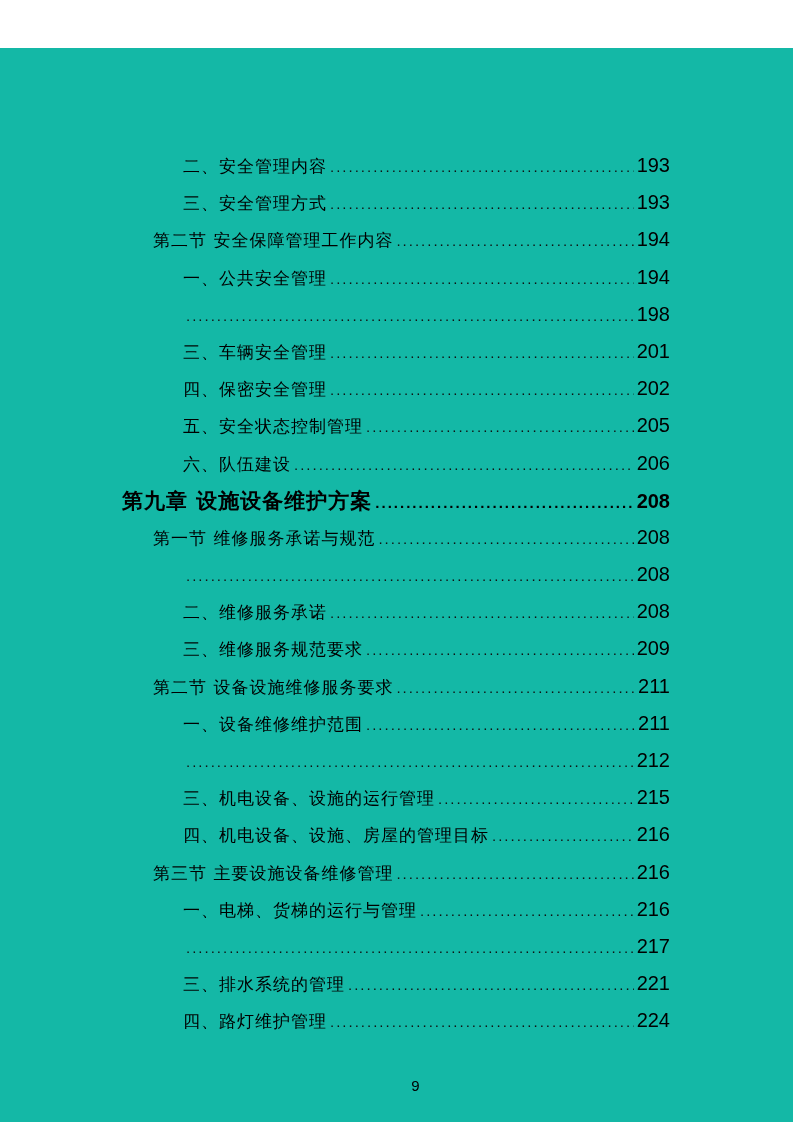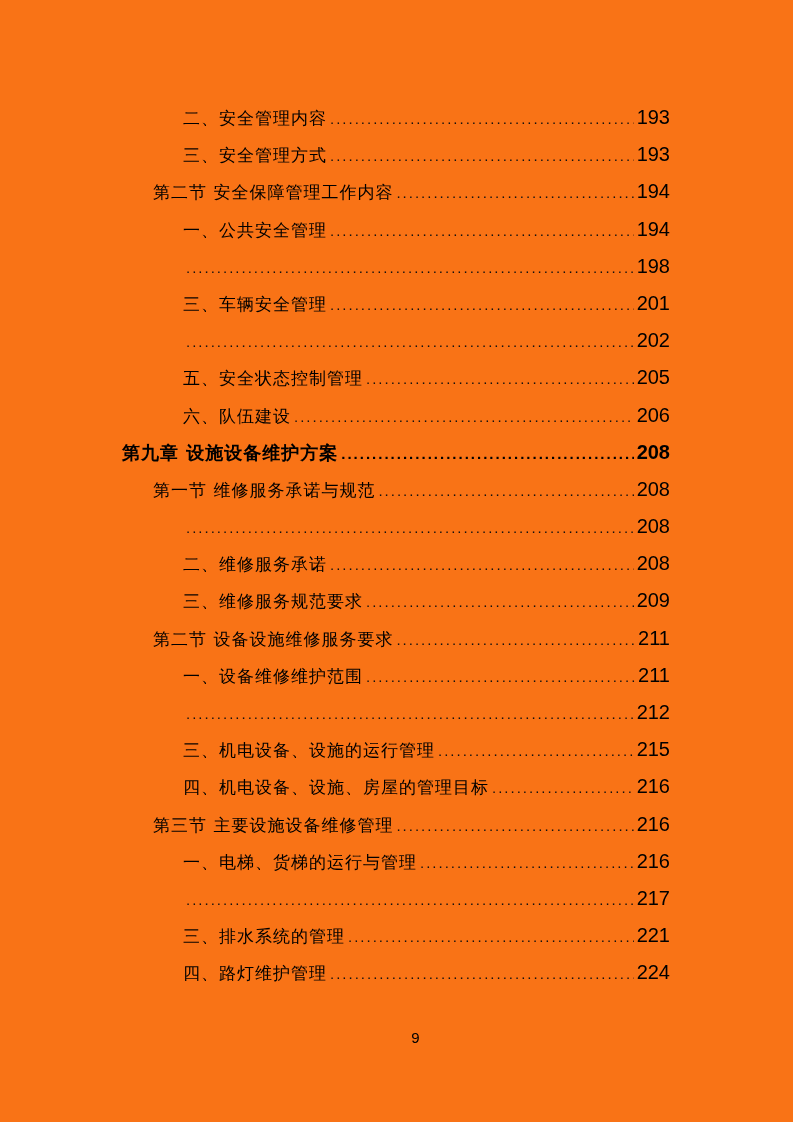--- a/index.html
+++ b/index.html
@@ -6,22 +6,23 @@
   body {
     width: 793px; height: 1122px;
     background: #ffffff;
     position: relative;
     color: #000;
     font-family: "DejaVu Serif", "Liberation Serif", serif;
     overflow: hidden;
   }
   .page {
     position: absolute; inset: 0;
-    background: #f97316;
+    background: #14b8a6;
     overflow: hidden;
+    margin-top: 48px;
   }
   .toc {
     position: absolute;
     left: 122px;
     top: 99px;
     width: 548px;
   }
   .row {
     display: flex;
     align-items: baseline;
@@ -46,21 +47,21 @@
     color: #111;
   }
   .pnum {
     white-space: nowrap;
     font-family: "Liberation Sans", sans-serif;
     font-size: 20px;
   }
   .lvl-section { padding-left: 31px; }
   .lvl-item    { padding-left: 61px; }
   .lvl-chapter { font-weight: 700; }
-  .lvl-chapter .title  { font-size: 18px; }
+  .lvl-chapter .title  { font-size: 21px; }
   .lvl-chapter .leader { font-weight: 700; color: #000; }
   .lvl-chapter .pnum   { font-weight: 700; }
   .footer {
     position: absolute;
     top: 1028px;
     left: 0;
     width: 100%;
     text-align: center;
     transform: translateX(19px);
     font-family: "Liberation Sans", sans-serif;
@@ -103,20 +104,21 @@
     <span class="pnum">198</span>
   </div>
 
   <div class="row lvl-item">
     <span class="title">三、车辆安全管理</span>
     <span class="leader">............................................................................................................................................................................................................................</span>
     <span class="pnum">201</span>
   </div>
 
   <div class="row lvl-item">
+    <span class="title">四、保密安全管理</span>
     <span class="leader">............................................................................................................................................................................................................................</span>
     <span class="pnum">202</span>
   </div>
 
   <div class="row lvl-item">
     <span class="title">五、安全状态控制管理</span>
     <span class="leader">............................................................................................................................................................................................................................</span>
     <span class="pnum">205</span>
   </div>
 

